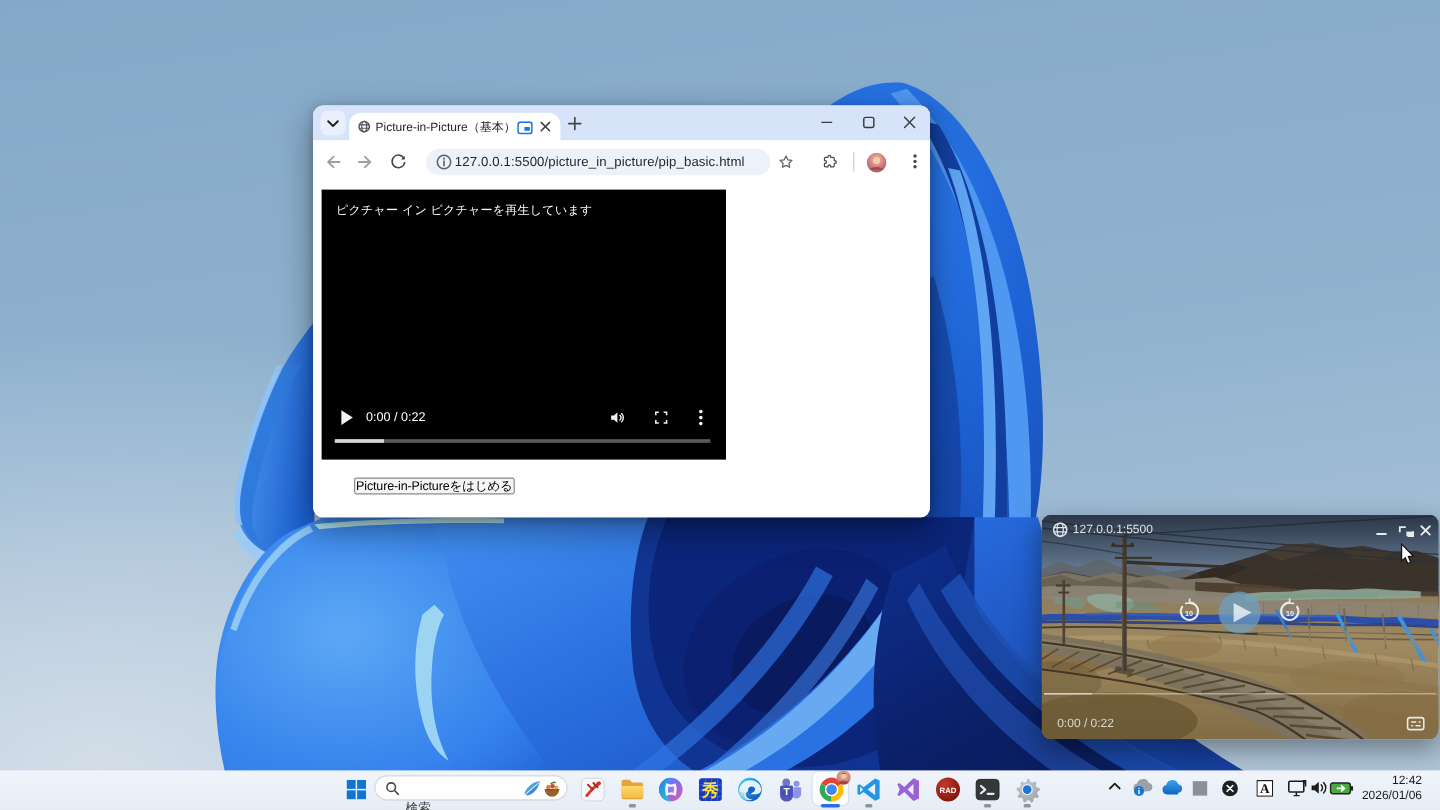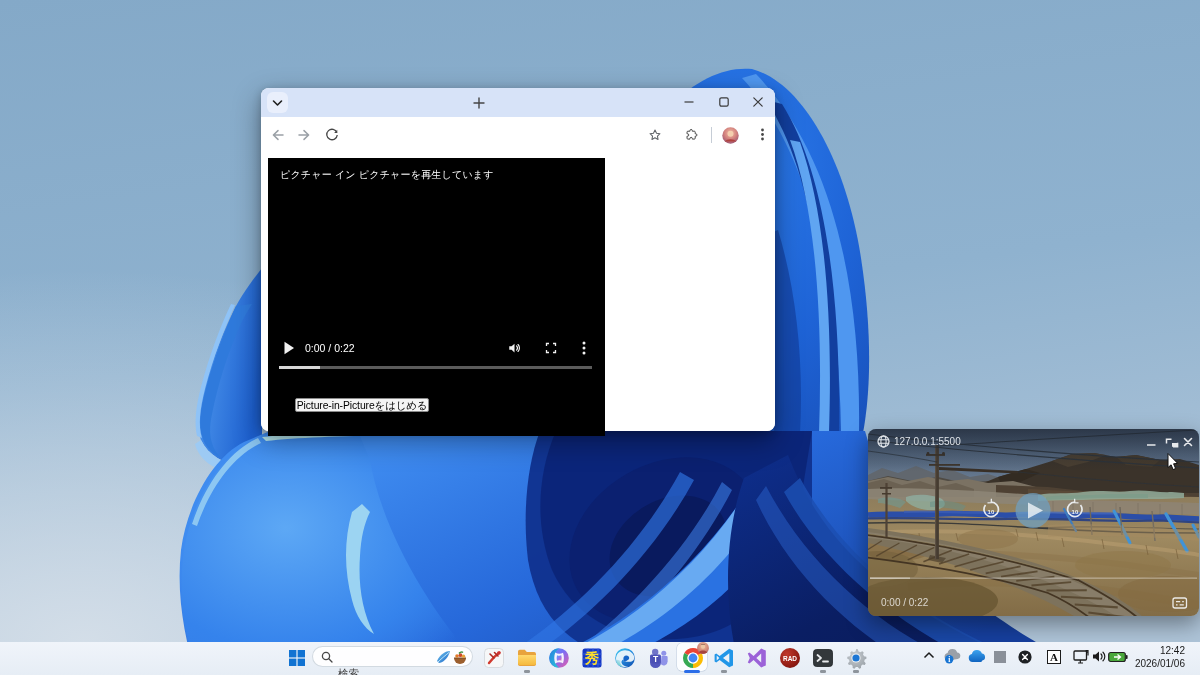--- a/index.html
+++ b/index.html
@@ -10,21 +10,21 @@
 .bwin { position:absolute; left:261px; top:88px; width:514px; height:343px; border-radius:8px;
   box-shadow:0 10px 28px rgba(0,0,0,.38), 0 2px 8px rgba(0,0,0,.22); background:#fff; }
 .tabstrip { position:relative; height:29px; background:#d7e3f8; border-radius:8px 8px 0 0; }
 .chevbtn { position:absolute; left:6px; top:4px; width:21px; height:21px; border-radius:6px; background:#e9effc; }
 .tab { position:absolute; left:30px; top:6px; width:176px; height:23px; background:#fff; border-radius:10px 10px 0 0; }
 .tabtitle { position:absolute; left:22px; top:5px; font-size:10px; color:#1f1f1f; white-space:nowrap; }
 .toolbar { position:relative; height:36px; background:#ffffff; }
 .urlpill { position:absolute; left:94px; top:7px; width:287px; height:22px; border-radius:11px; background:#edf1f9; }
 .urltext { position:absolute; left:24px; top:5px; font-size:11px; color:#24292e; white-space:nowrap; letter-spacing:0.1px; }
 .bcontent { position:relative; height:278px; background:#fff; border-radius:0 0 8px 8px; }
-.video { position:absolute; left:7px; top:4.5px; width:337px; height:278px; background:#000; }
+.video { position:absolute; left:7px; top:4.5px; width:337px; height:225px; background:#000; }
 .vidmsg { position:absolute; left:12px; top:10.5px; font-size:10px; color:#fff; letter-spacing:0.2px; }
 .vtime { position:absolute; left:37px; top:184px; font-size:10.5px; color:#fff; }
 .vbar { position:absolute; left:11px; top:208px; width:313px; height:3px; background:#5b5b5b; }
 .vbarfill { position:absolute; left:0; top:0; width:41px; height:3px; background:#d6d6d6; }
 .pipbtn { position:absolute; left:8px; top:244.5px; width:134px; height:14.5px; white-space:nowrap; background:#f5f5f5; border:1px solid #8b8b8b; border-radius:2px; font-size:10.4px; color:#000; text-align:center; line-height:13.5px; letter-spacing:-0.1px;margin-left:26px; }
 
 .pwin { position:absolute; left:868px; top:429px; width:331px; height:187px; border-radius:8px;
   overflow:hidden; box-shadow:0 8px 22px rgba(0,0,0,.4); }
 
 .tbar { position:absolute; left:0; top:642px; width:1200px; height:33px; background:linear-gradient(#f0f4fa,#e6edf5); }
@@ -109,20 +109,35 @@
   <path d="M 788,455 C 818,535 880,598 1000,652 L 1055,675 L 742,675 C 724,620 722,540 744,478 Z" fill="url(#gWedgeF)"></path>
   <path d="M 800,478 C 842,556 916,614 1008,654 L 976,662 C 888,620 820,558 784,492 Z" fill="#1c4fb2" opacity="0.85"></path>
   <path d="M 766,486 C 808,566 876,624 948,658 L 914,666 C 842,626 786,566 756,500 Z" fill="#2a62cc" opacity="0.5"></path>
 </svg>
 
 <div class="bwin">
  <div class="tabstrip">
   <div class="chevbtn"><svg width="21" height="21" viewBox="0 0 21 21">
             <path d="M6.5 9 L10.5 13 L14.5 9" fill="none" stroke="#1f1f1f" stroke-width="1.6" stroke-linecap="round" stroke-linejoin="round"></path>
           </svg></div>
+  <div class="tab">
+   <svg style="position:absolute;left:7px;top:6px" width="11" height="11" viewBox="0 0 24 24">
+            <circle cx="12" cy="12" r="9.5" fill="none" stroke="#50555a" stroke-width="2.6"></circle>
+            <ellipse cx="12" cy="12" rx="4.5" ry="9.5" fill="none" stroke="#50555a" stroke-width="2.2"></ellipse>
+            <path d="M3 9 H21 M3 15 H21" stroke="#50555a" stroke-width="2.2"></path>
+          </svg>
+   <div class="tabtitle">Picture-in-Picture（基本）</div>
+   <svg style="position:absolute;left:140px;top:6.5px" width="13" height="11" viewBox="0 0 13 11">
+            <rect x="0.7" y="0.7" width="11.6" height="9.6" rx="2" fill="none" stroke="#1a73e8" stroke-width="1.4"></rect>
+            <rect x="6" y="4.8" width="4.6" height="3.2" rx="0.6" fill="#1a73e8"></rect>
+          </svg>
+   <svg style="position:absolute;left:159px;top:7px" width="9" height="9" viewBox="0 0 9 9">
+            <path d="M1 1 L8 8 M8 1 L1 8" stroke="#3c4043" stroke-width="1.3" stroke-linecap="round"></path>
+          </svg>
+  </div>
   <svg style="position:absolute;left:212px;top:8.5px" width="12" height="12" viewBox="0 0 12 12">
           <path d="M6 1 V11 M1 6 H11" stroke="#454545" stroke-width="1.4" stroke-linecap="round"></path>
         </svg>
   <svg style="position:absolute;left:422px;top:8px" width="12" height="12" viewBox="0 0 12 12">
           <path d="M1.5 6 H10.5" stroke="#3a3a3a" stroke-width="1.2"></path>
         </svg>
   <svg style="position:absolute;left:457px;top:8px" width="12" height="12" viewBox="0 0 12 12">
           <rect x="1.8" y="1.8" width="8.4" height="8.4" rx="1.6" fill="none" stroke="#3a3a3a" stroke-width="1.2"></rect>
         </svg>
   <svg style="position:absolute;left:491px;top:8px" width="12" height="12" viewBox="0 0 12 12">
@@ -133,20 +148,28 @@
   <svg style="position:absolute;left:10px;top:11px" width="14" height="14" viewBox="0 0 14 14">
           <path d="M12 7 H3 M7 2.6 L2.4 7 L7 11.4" fill="none" stroke="#9aa0a6" stroke-width="1.5" stroke-linecap="round" stroke-linejoin="round"></path>
         </svg>
   <svg style="position:absolute;left:36px;top:11px" width="14" height="14" viewBox="0 0 14 14">
           <path d="M2 7 H11 M7 2.6 L11.6 7 L7 11.4" fill="none" stroke="#9aa0a6" stroke-width="1.5" stroke-linecap="round" stroke-linejoin="round"></path>
         </svg>
   <svg style="position:absolute;left:64px;top:11px" width="14" height="14" viewBox="0 0 16 16">
           <path d="M13.6 5.2 A6 6 0 1 0 14 8" fill="none" stroke="#474747" stroke-width="1.5"></path>
           <path d="M14 2 L14 5.6 L10.4 5.6 Z" fill="#474747"></path>
         </svg>
+  <div class="urlpill">
+    <svg style="position:absolute;left:8px;top:4px" width="14" height="14" viewBox="0 0 14 14">
+            <circle cx="7" cy="7" r="5.6" fill="none" stroke="#5f6368" stroke-width="1.3"></circle>
+            <path d="M7 6.2 V10" stroke="#5f6368" stroke-width="1.4" stroke-linecap="round"></path>
+            <circle cx="7" cy="4.2" r="0.85" fill="#5f6368"></circle>
+          </svg>
+    <div class="urltext">127.0.0.1:5500/picture_in_picture/pip_basic.html</div>
+  </div>
   <svg style="position:absolute;left:387px;top:11px" width="14" height="14" viewBox="0 0 24 24">
           <path d="M12 3.5 l2.6 5.4 5.9.8 -4.3 4.1 1 5.8 -5.2-2.8 -5.2 2.8 1-5.8 -4.3-4.1 5.9-.8 z" fill="none" stroke="#5f6368" stroke-width="1.8" stroke-linejoin="round"></path>
         </svg>
   <svg style="position:absolute;left:424px;top:11px" width="14" height="14" viewBox="0 0 24 24">
           <path d="M8.5 5.5 v-1a2 2 0 0 1 4 0 v1 h3.5 a1.5 1.5 0 0 1 1.5 1.5 v3 h1 a2 2 0 0 1 0 4 h-1 v3.5 a1.5 1.5 0 0 1 -1.5 1.5 h-3.5 v-1 a2 2 0 0 0 -4 0 v1 h-3.5 a1.5 1.5 0 0 1 -1.5 -1.5 v-3.5 h1 a2 2 0 0 0 0 -4 h-1 v-3 a1.5 1.5 0 0 1 1.5 -1.5 z" fill="none" stroke="#474747" stroke-width="1.7" stroke-linejoin="round"></path>
         </svg>
   <div style="position:absolute;left:449.5px;top:10px;width:1px;height:16px;background:#c6cdd6"></div>
   <svg style="position:absolute;left:461px;top:10px" width="17" height="17" viewBox="0 0 17 17">
           <defs>
             <radialGradient id="avg" cx="0.5" cy="0.35" r="0.8">

